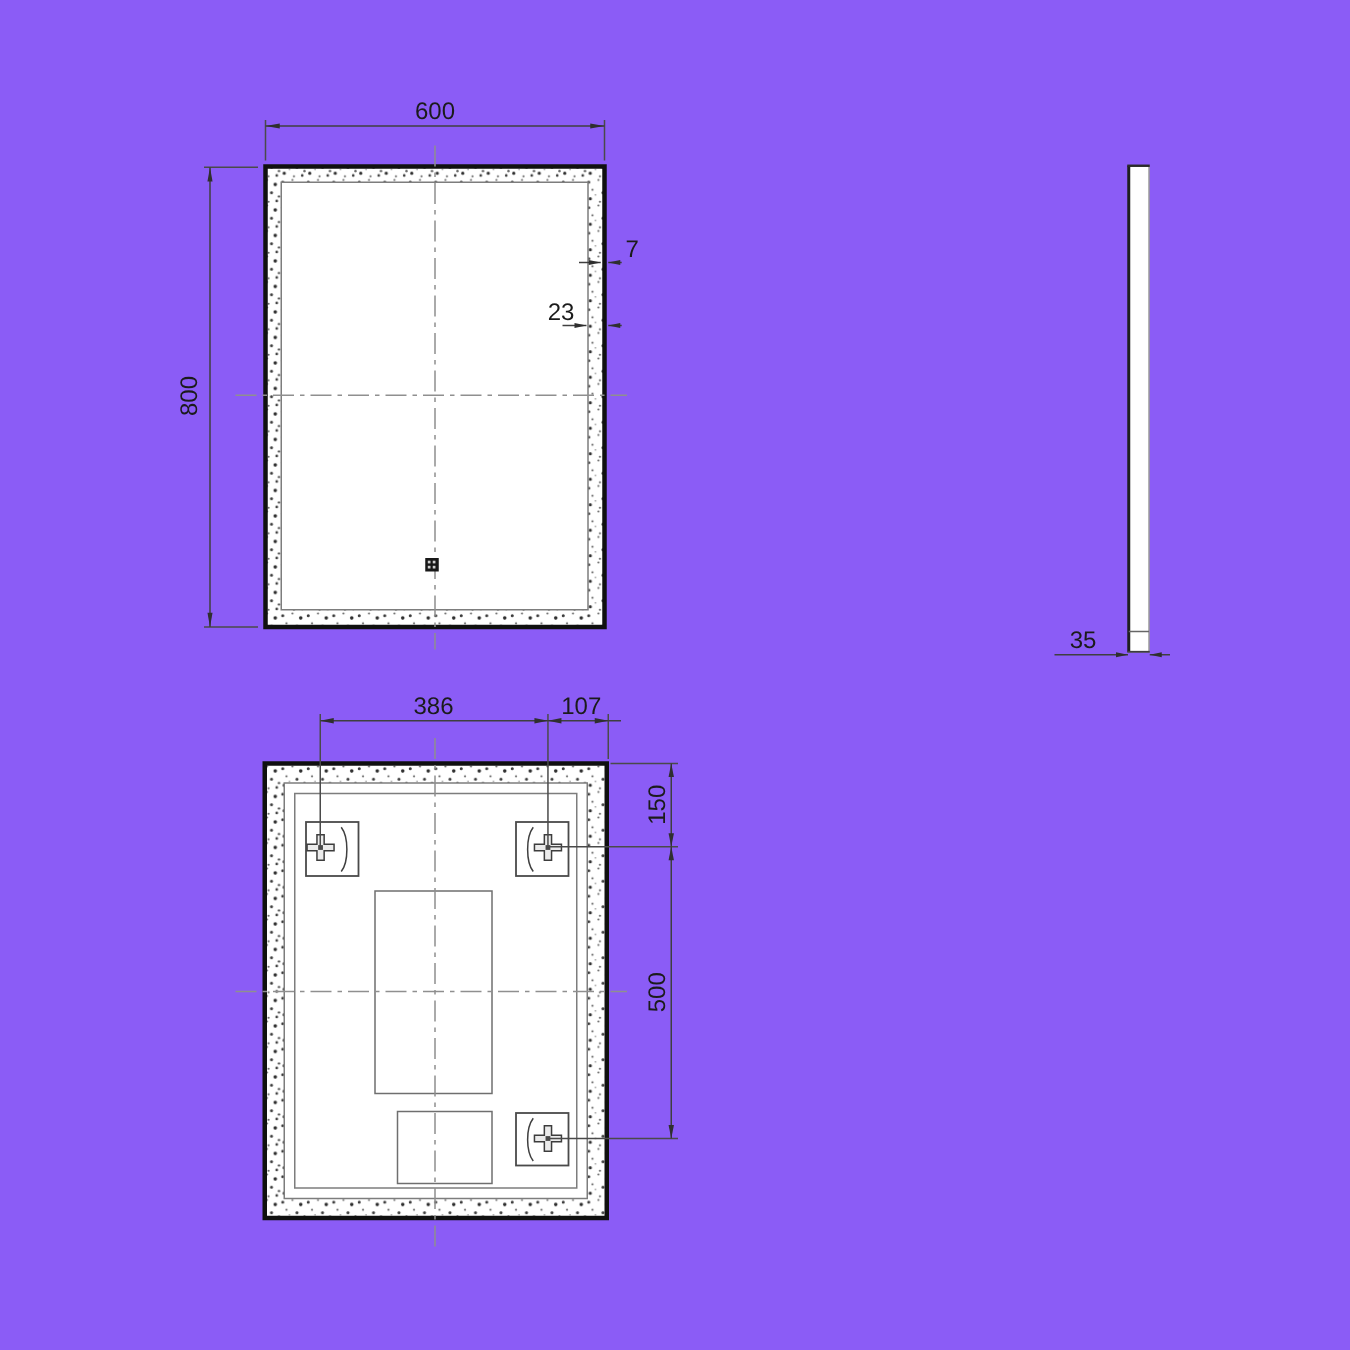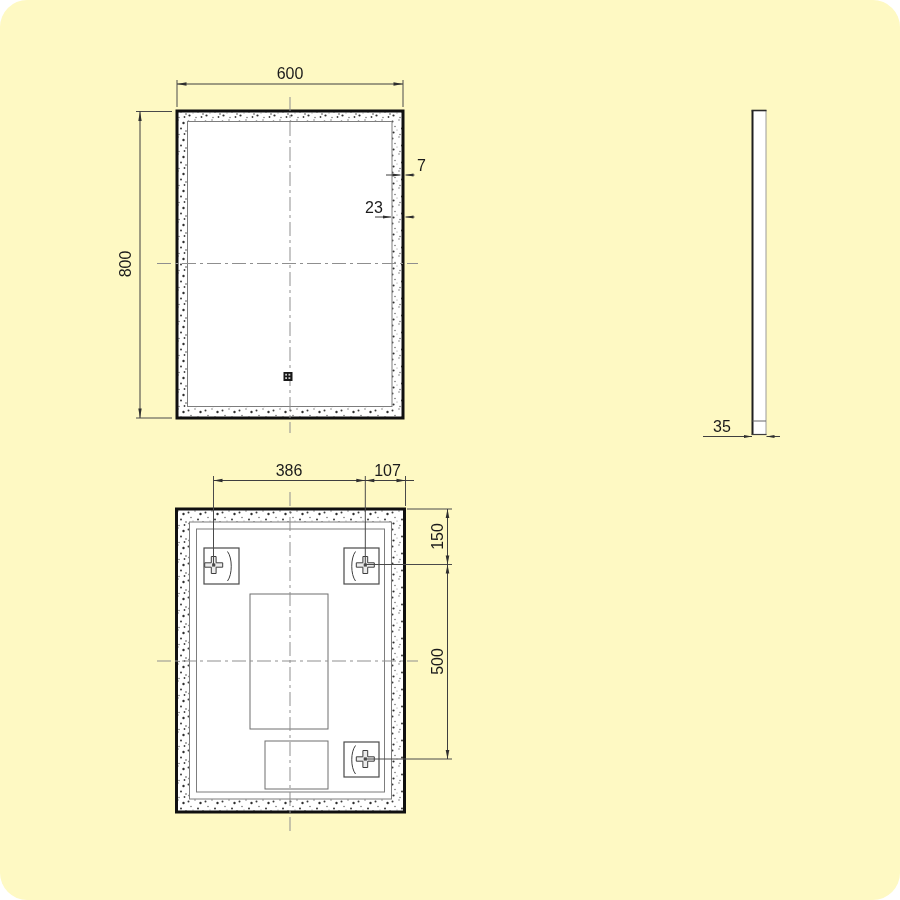--- a/index.html
+++ b/index.html
@@ -7,22 +7,21 @@
     padding: 0;
     background: #ffffff;
     width: 900px;
     height: 900px;
     overflow: hidden;
   }
   #canvas {
     position: relative;
     width: 900px;
     height: 900px;
-    background: #fef9c3;
-    border-radius: 27px;
+    background: #8b5cf6;
   }
   svg {
     display: block;
   }
   text {
     font-family: "Liberation Sans", sans-serif;
     font-size: 16px;
     fill: #1b1b1b;
   }
   .thin  { stroke: #3f3f3f; stroke-width: 1; fill: none; }

